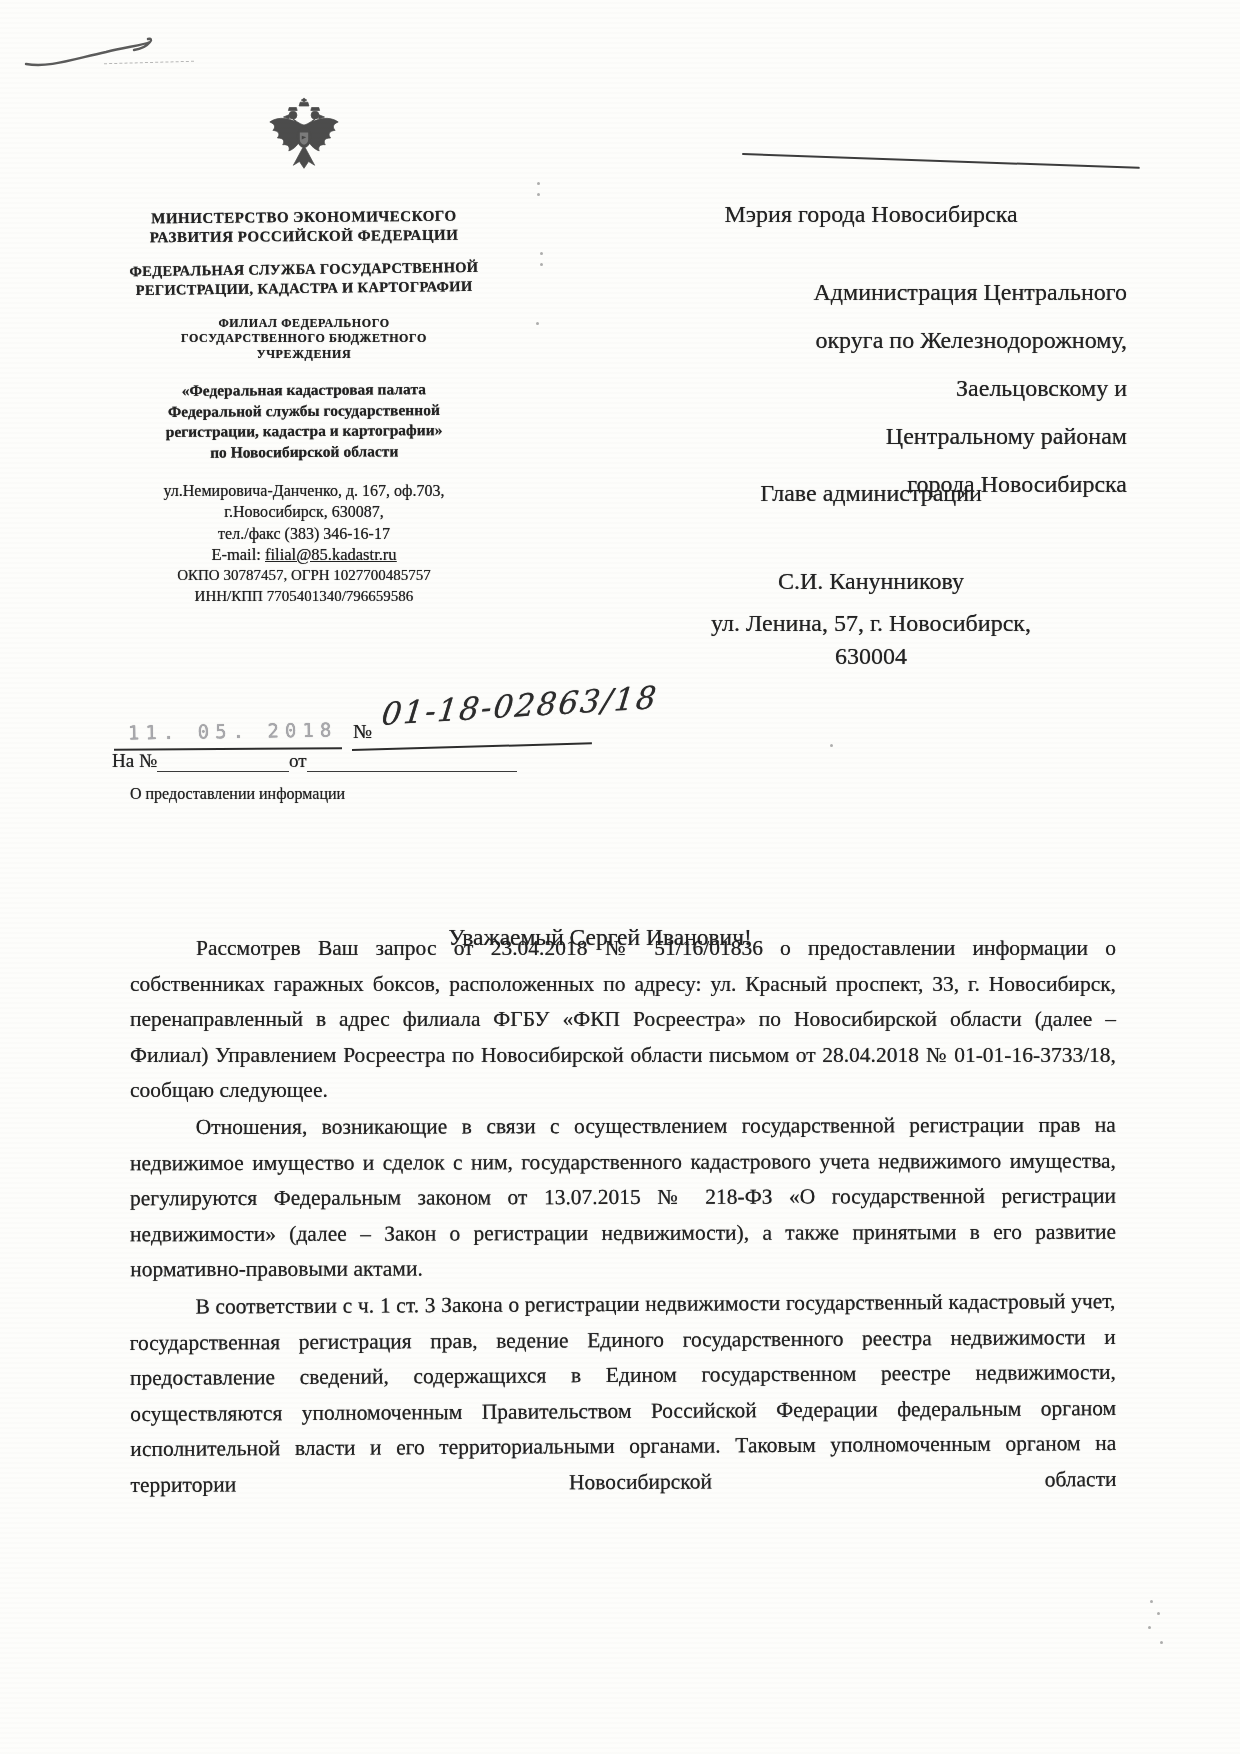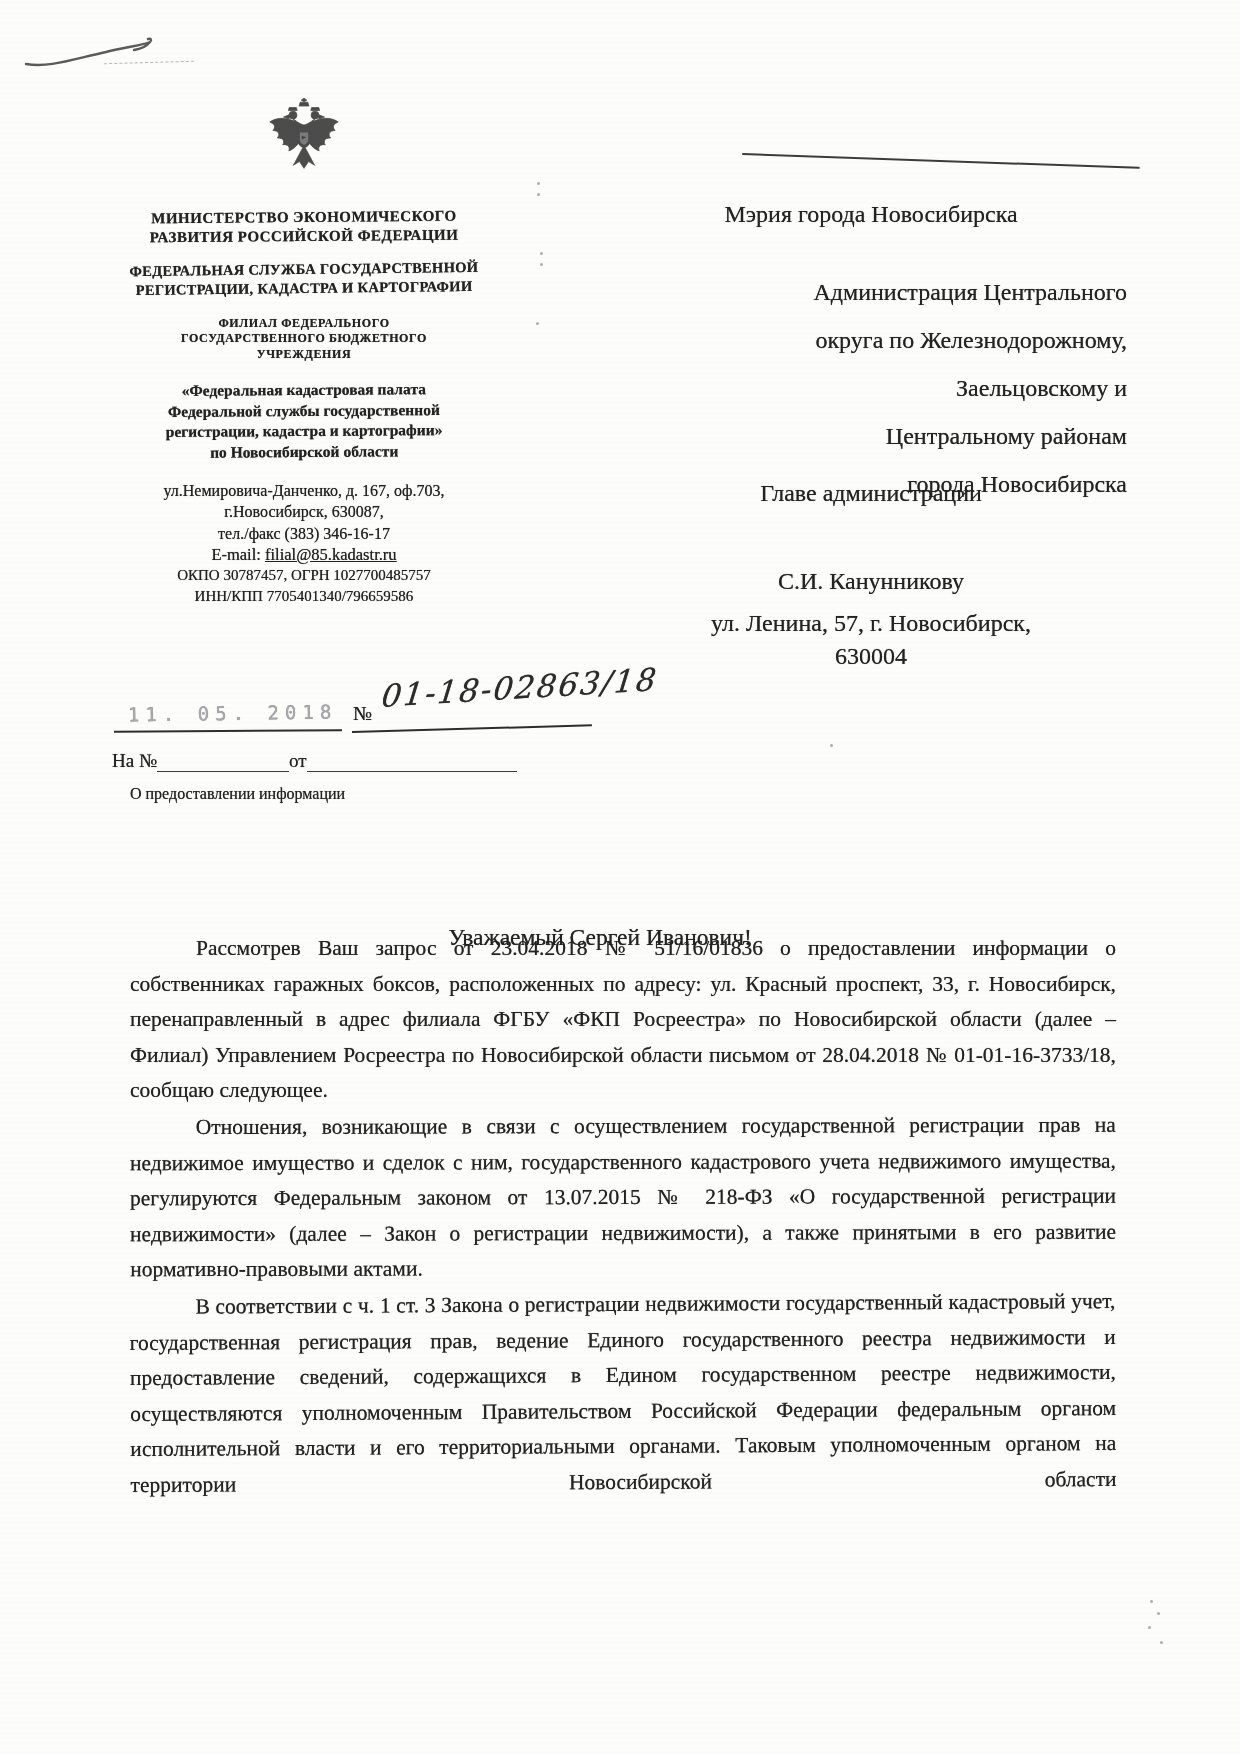--- a/index.html
+++ b/index.html
@@ -23,21 +23,21 @@
   .lh-ministry{margin-top:16px;font-size:15px;font-weight:700;letter-spacing:.5px;line-height:1.27;white-space:pre-line;transform:rotate(-.5deg);}
   .lh-service{margin-top:14px;font-size:14.5px;font-weight:700;letter-spacing:.3px;line-height:1.3;white-space:pre-line;transform:rotate(-.7deg);}
   .lh-branch{margin-top:18px;font-size:12px;font-weight:700;letter-spacing:.6px;line-height:1.28;white-space:pre-line;}
   .lh-org{margin-top:18px;font-size:15.5px;font-weight:700;line-height:1.33;white-space:pre-line;transform:rotate(-.4deg);}
   .lh-address{margin-top:18px;font-size:16px;line-height:1.32;white-space:pre-line;}
   .lh-email{font-size:16.5px;line-height:1.32;}
   .lh-email .email{text-decoration:underline;}
   .lh-reg{font-size:15px;line-height:1.4;white-space:pre-line;}
 
   
-  .ref-line{position:absolute;left:112px;top:694px;width:480px;height:42px;font-size:20px;}
+  .ref-line{position:absolute;left:112px;top:712px;width:480px;height:42px;font-size:20px;}
   .ref-date-underline{position:absolute;left:2px;top:36px;width:228px;border-top:2.5px solid #2d2d2d;transform:rotate(-.4deg);}
   .ref-no-underline{position:absolute;left:240px;top:37px;width:240px;border-top:2.5px solid #2d2d2d;transform:rotate(-1.6deg);transform-origin:left center;}
   .date-stamp{position:absolute;left:16px;top:8px;font-family:"DejaVu Sans Mono",monospace;font-size:19px;color:#94949a;letter-spacing:6px;opacity:.8;transform:rotate(-.8deg);white-space:nowrap;}
   .no-sign{position:absolute;left:241px;top:8px;font-size:20px;}
   .outgoing-number{
     position:absolute;left:268px;top:-16px;
     font-family:"DejaVu Serif",serif;font-style:italic;font-size:31px;color:#2c2c2c;
     letter-spacing:2px;white-space:nowrap;
     transform:rotate(-3.5deg) skewX(-10deg);transform-origin:left bottom;
   }

